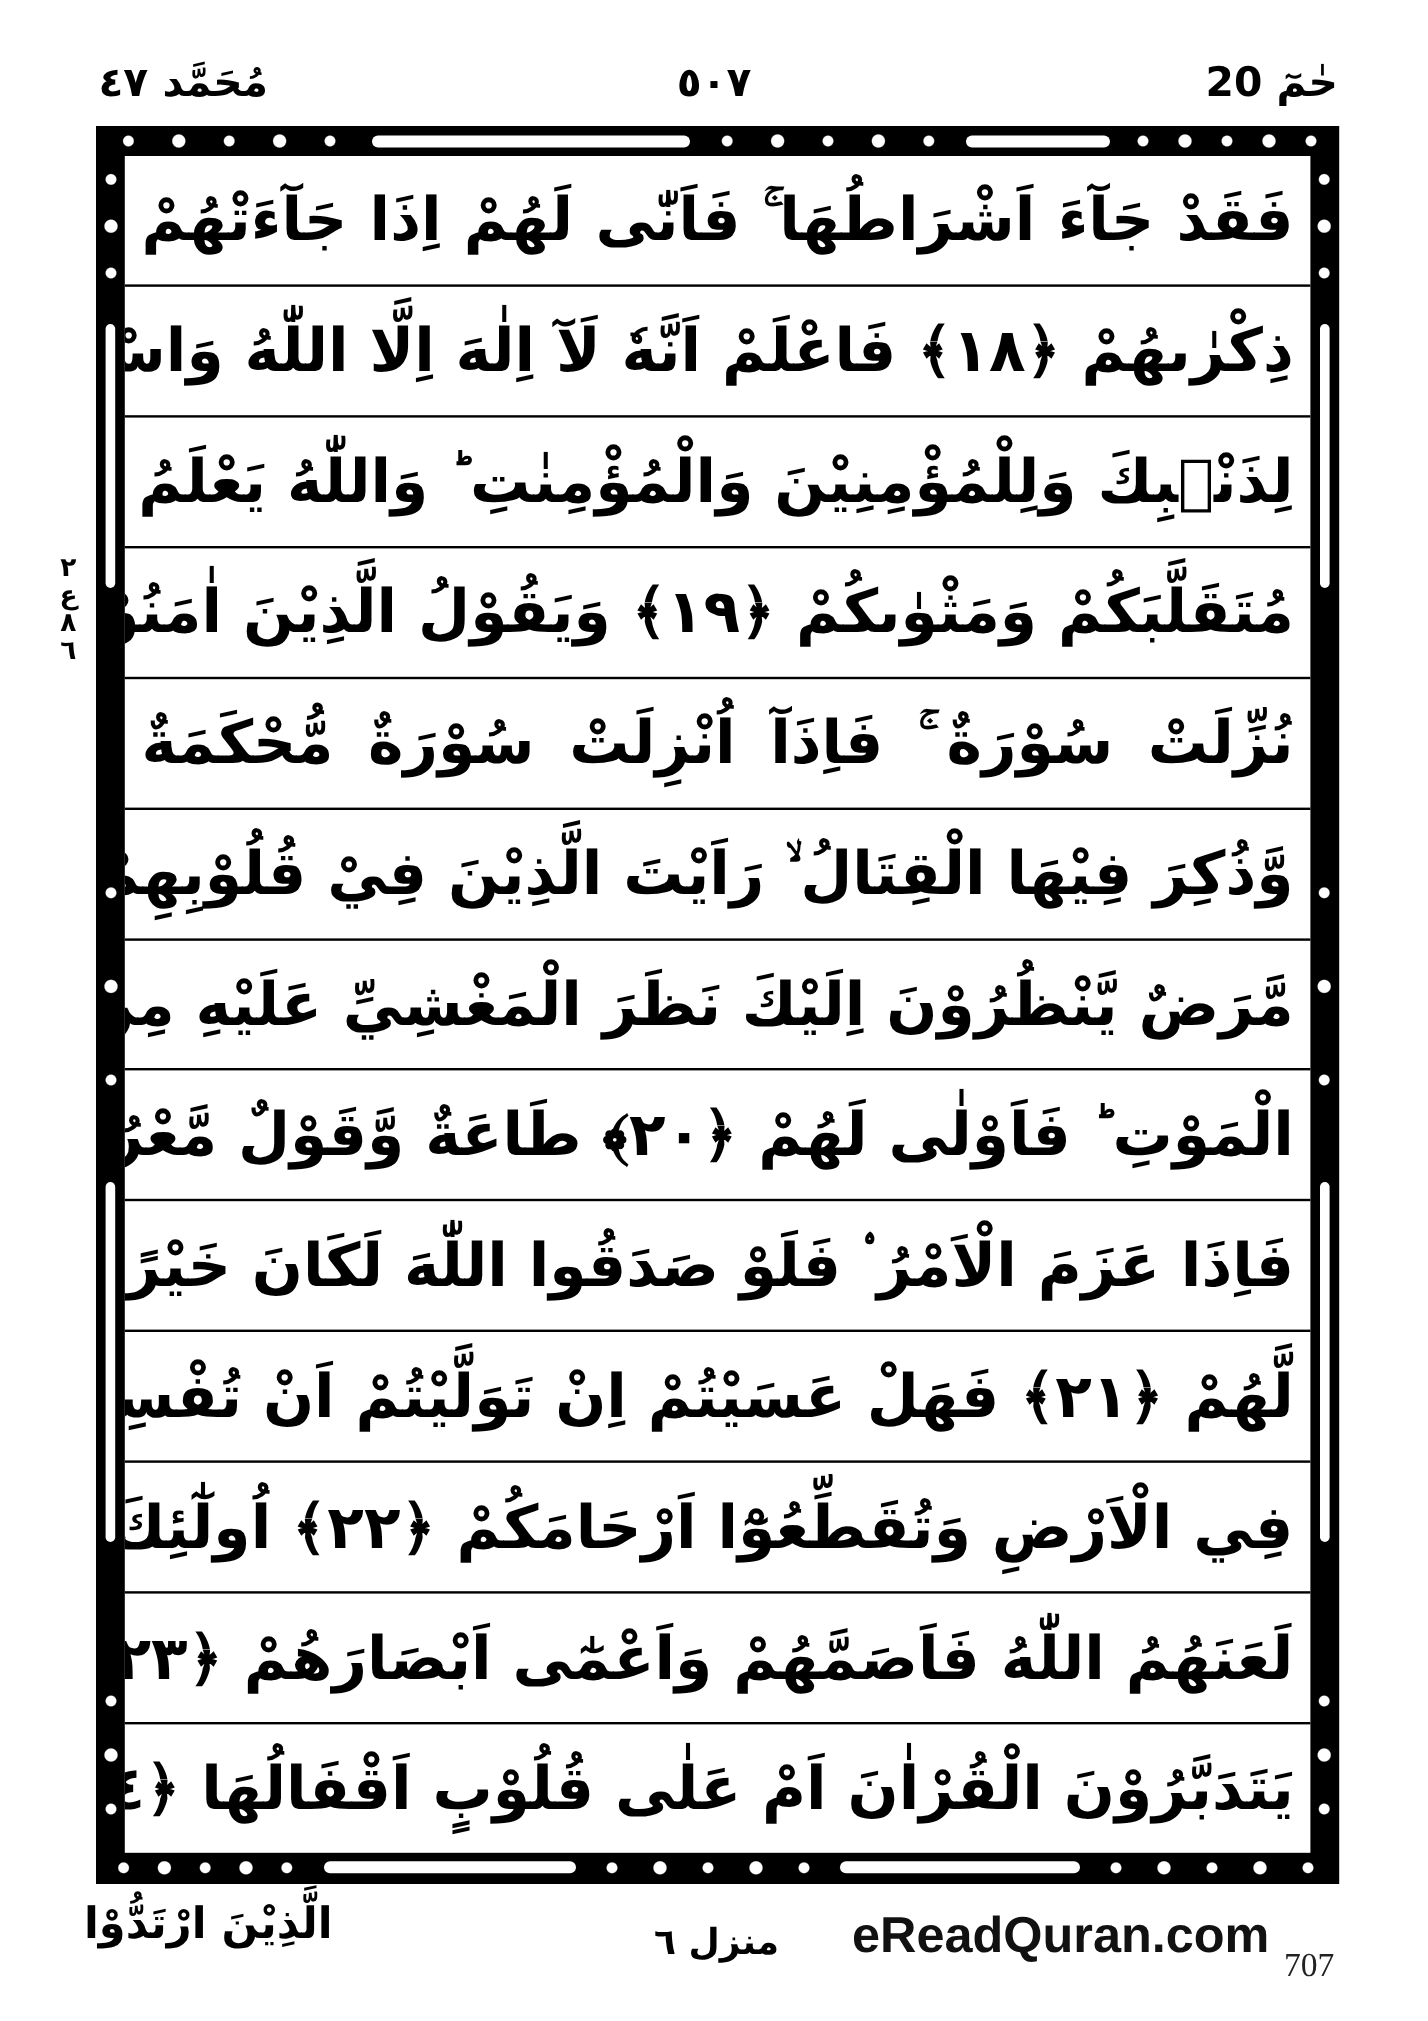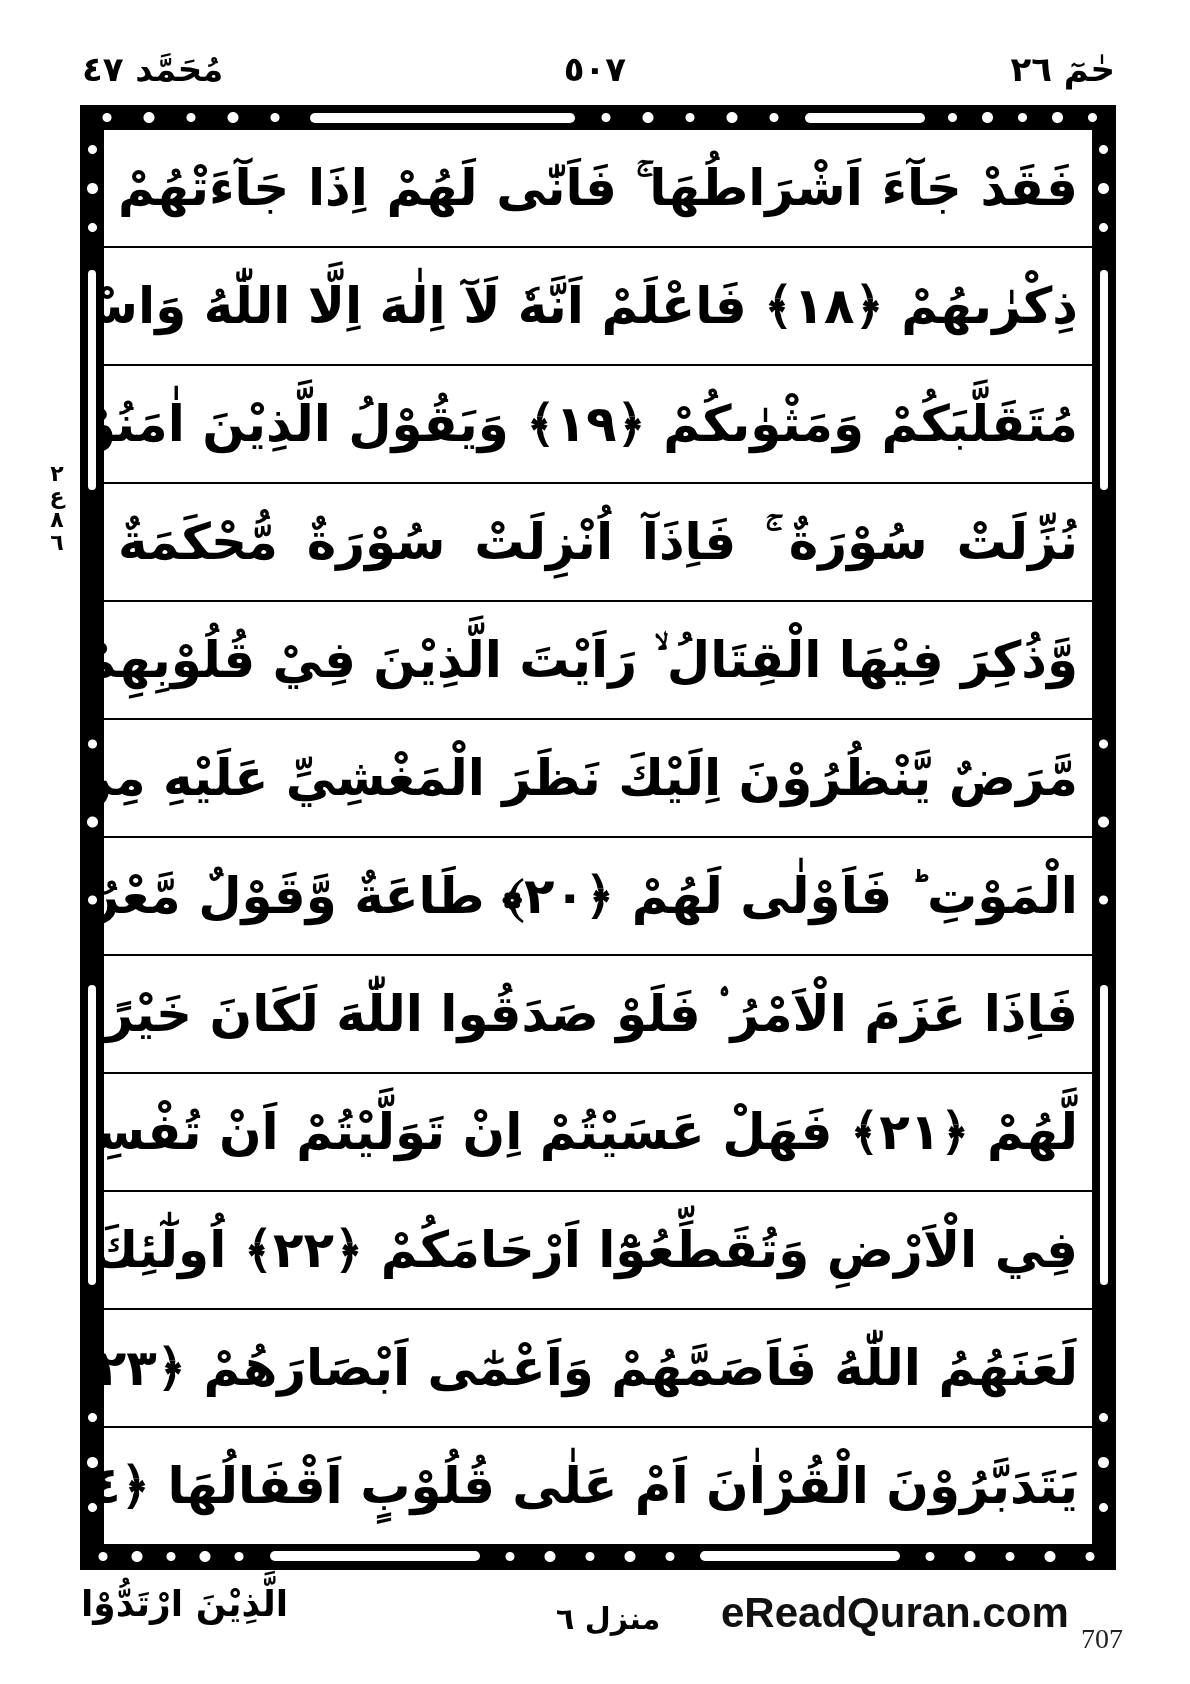--- a/index.html
+++ b/index.html
@@ -51,33 +51,33 @@
   }
   .line:last-child { border-bottom: none; }
   .line-text { display: inline-block; width: 100%; text-align: justify; text-align-last: justify; }
 
   .ruku {
     position: absolute; left: 42px; top: 462px; width: 30px;
     display: flex; flex-direction: column; align-items: center;
     font-size: 22px; font-weight: bold; line-height: 1.05;
   }
 
-  .footer { position: absolute; left: 11px; top: 1575px; width: 978px; height: 70px; }
+  .footer { position: absolute; left: 0; top: 1575px; width: 978px; height: 70px; }
   .ftr-left { position: absolute; left: 70px; top: 8px; font-size: 36px; font-weight: bold; direction: rtl; }
   .ftr-manzil { position: absolute; left: 545px; top: 6px; font-size: 30px; font-weight: bold; direction: rtl; margin-top: 20px; }
   .ftr-site { position: absolute; left: 710px; top: 14px; font-family: "Liberation Sans", sans-serif; font-weight: bold; font-size: 42px; color: #111; }
   .ftr-page { position: absolute; left: 1070px; top: 12px; font-family: "Liberation Serif", serif; font-size: 28px; color: #222; margin-top: 36px; }
 </style>
 </head>
 <body>
 
 <div class="header">
   <div class="hdr hdr-left">مُحَمَّد ٤٧</div>
   <div class="hdr hdr-center">٥٠٧</div>
-  <div class="hdr hdr-right">حٰمٓ ٢٦</div>
+  <div class="hdr hdr-right">حٰمٓ 20</div>
 </div>
 
 <div class="frame">
 
   <div class="orn-scroll" style="left:6px;width:210px;"></div>
   <div class="orn-h" style="left:230px;top:8px;width:265px;"></div>
   <div class="orn-scroll" style="left:505px;width:210px;"></div>
   <div class="orn-h" style="left:725px;top:8px;width:120px;"></div>
   <div class="orn-scroll" style="left:855px;width:175px;"></div>
 
@@ -100,20 +100,23 @@
 
   <div class="frame-inner-white"></div>
 </div>
 
 <div class="lines">
   <div class="line">
       <span class="line-text">فَقَدْ جَآءَ اَشْرَاطُهَا ۚ فَاَنّٰى لَهُمْ اِذَا جَآءَتْهُمْ</span>
     </div>
   <div class="line">
       <span class="line-text">ذِكْرٰىهُمْ ﴿١٨﴾ فَاعْلَمْ اَنَّهٗ لَآ اِلٰهَ اِلَّا اللّٰهُ وَاسْتَغْفِرْ</span>
+    </div>
+  <div class="line">
+      <span class="line-text">لِذَنْۢبِكَ وَلِلْمُؤْمِنِيْنَ وَالْمُؤْمِنٰتِ ؕ وَاللّٰهُ يَعْلَمُ</span>
     </div>
   <div class="line">
       <span class="line-text">مُتَقَلَّبَكُمْ وَمَثْوٰىكُمْ ﴿١٩﴾ وَيَقُوْلُ الَّذِيْنَ اٰمَنُوْا لَوْلَا</span>
     </div>
   <div class="line">
       <span class="line-text">نُزِّلَتْ سُوْرَةٌ ۚ فَاِذَآ اُنْزِلَتْ سُوْرَةٌ مُّحْكَمَةٌ</span>
     </div>
   <div class="line">
       <span class="line-text">وَّذُكِرَ فِيْهَا الْقِتَالُ ۙ رَاَيْتَ الَّذِيْنَ فِيْ قُلُوْبِهِمْ</span>
     </div>

